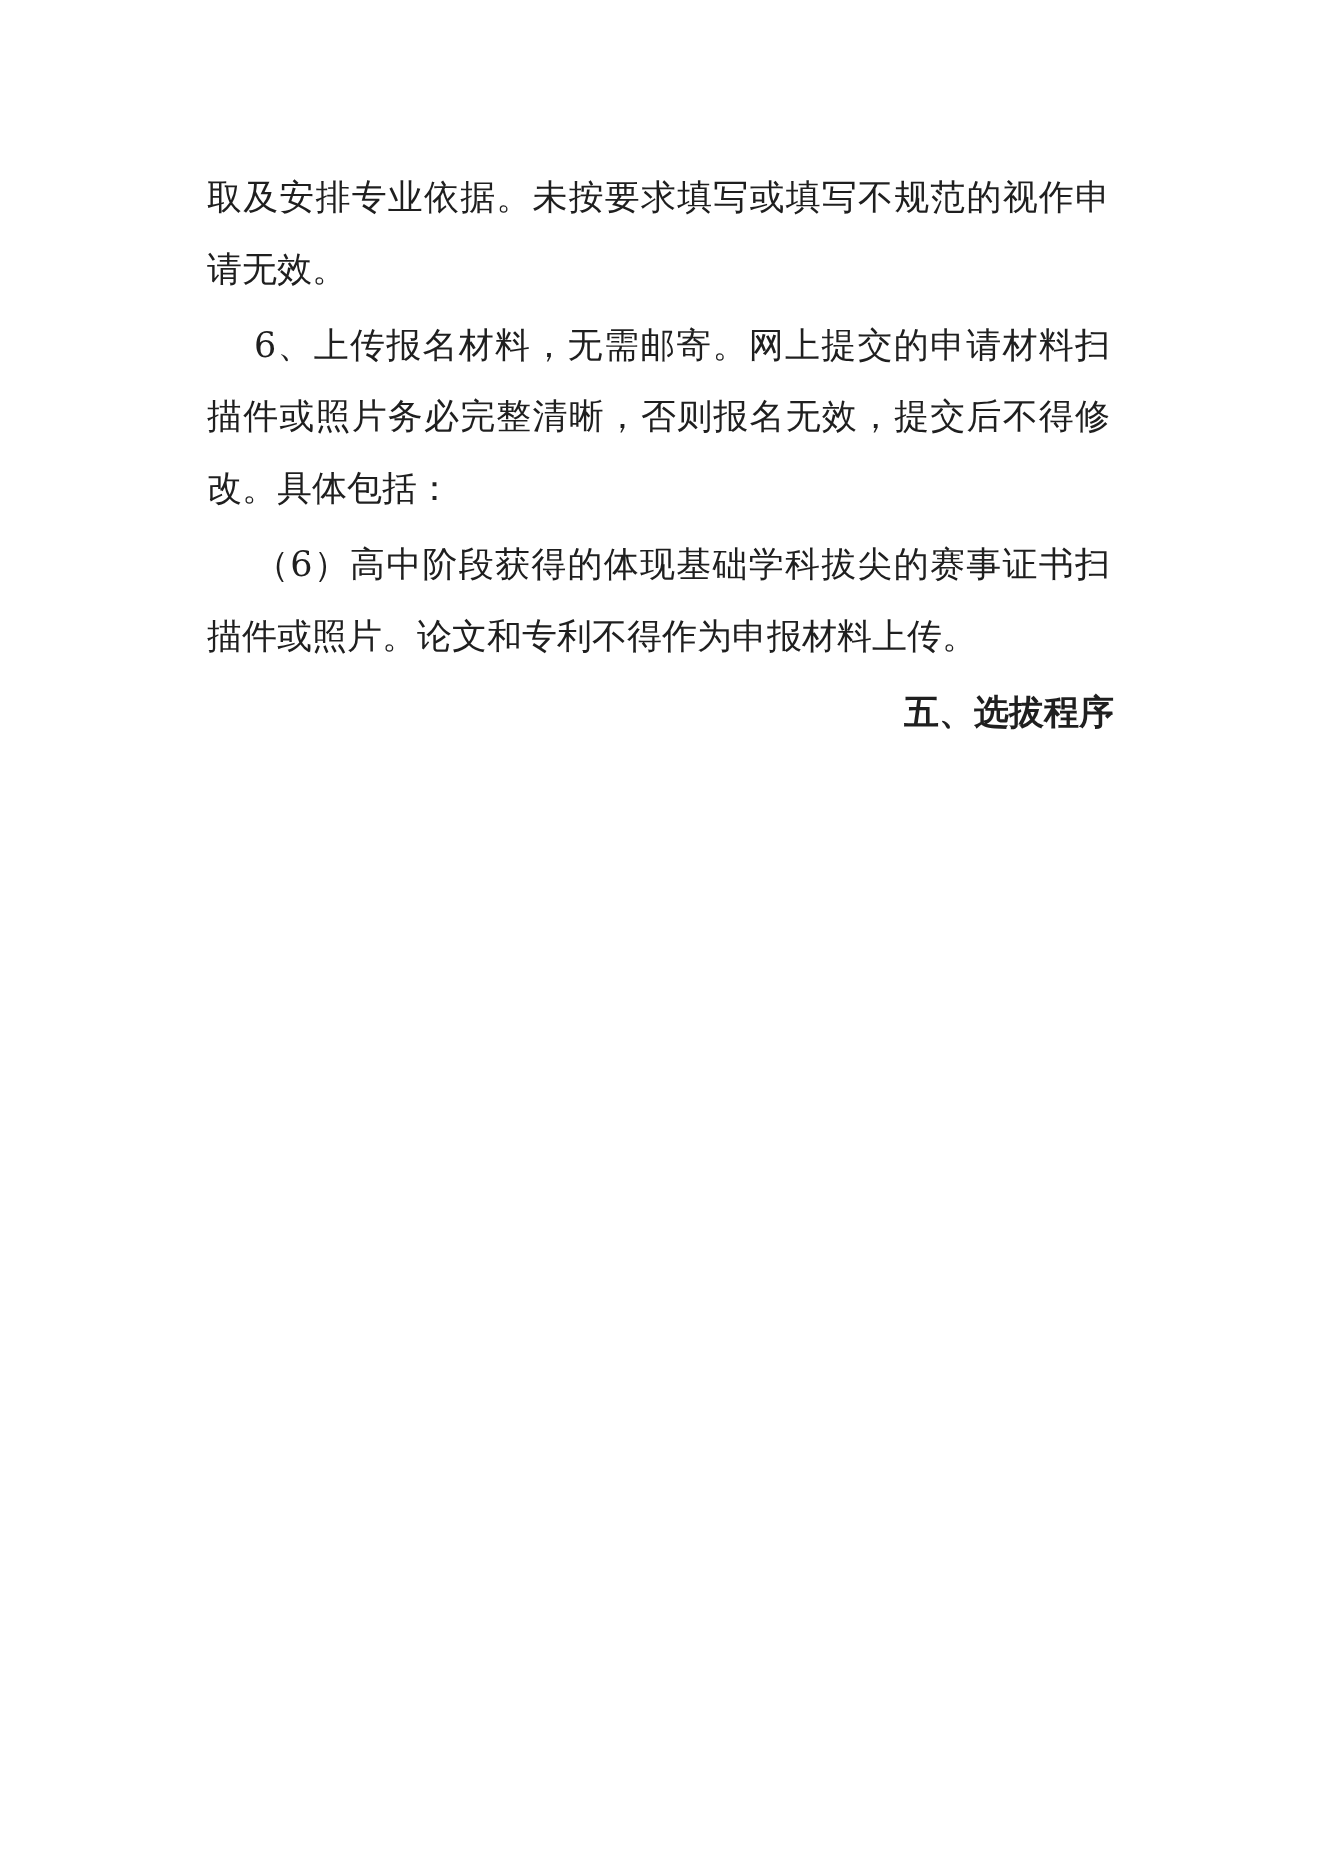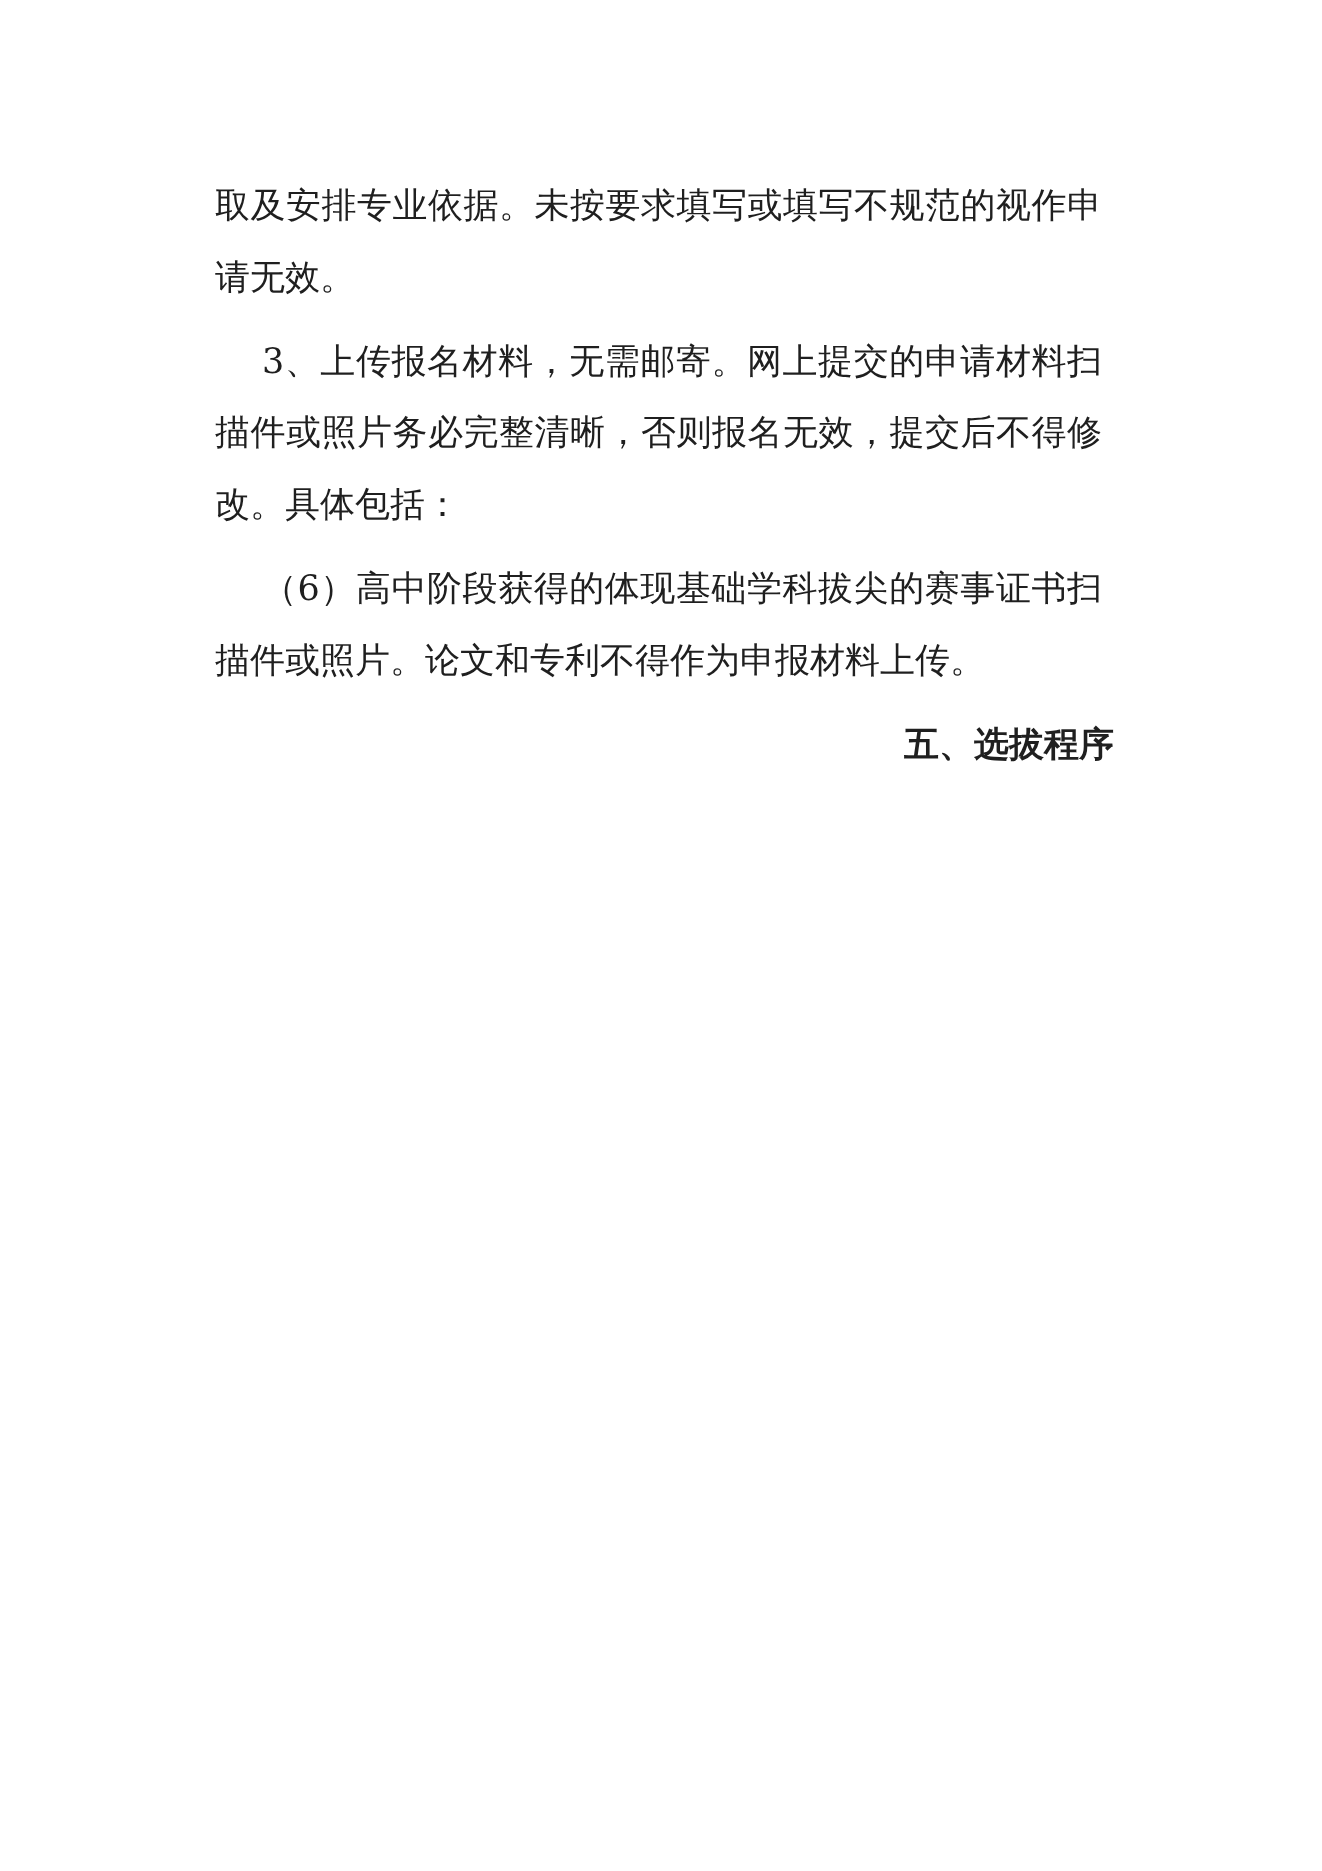--- a/index.html
+++ b/index.html
@@ -16,21 +16,21 @@
     font-family: "DejaVu Serif", "Liberation Serif", serif;
     color: #1f1f1f;
   }
   .content {
     position: absolute;
     left: 203px;
     top: 158px;
     width: 911px;
   }
   p.para {
-    margin: 12px;
+    margin: 4px;
     padding: 0;
     font-size: 35px;
     line-height: 71.75px;
     text-align: justify;
     text-justify: inter-ideograph;
     word-break: break-all;
   }
   p.para.indent {
     text-indent: 47px;
   }
@@ -42,17 +42,17 @@
     font-weight: bold;
     text-align: right;
   }
 </style>
 </head>
 <body>
 
 <div class="page">
   <div class="content">
     <p class="para">取及安排专业依据。未按要求填写或填写不规范的视作申请无效。</p>
-    <p class="para indent">3、上传报名材料，无需邮寄。网上提交的申请材料扫描件或照片务必完整清晰，否则报名无效，提交后不得修改。具体包括：</p>
+    <p class="para indent">6、上传报名材料，无需邮寄。网上提交的申请材料扫描件或照片务必完整清晰，否则报名无效，提交后不得修改。具体包括：</p>
     <p class="para indent">（6）高中阶段获得的体现基础学科拔尖的赛事证书扫描件或照片。论文和专利不得作为申报材料上传。</p>
     <p class="heading">五、选拔程序</p>
   </div>
 </div>
 
 </body></html>

